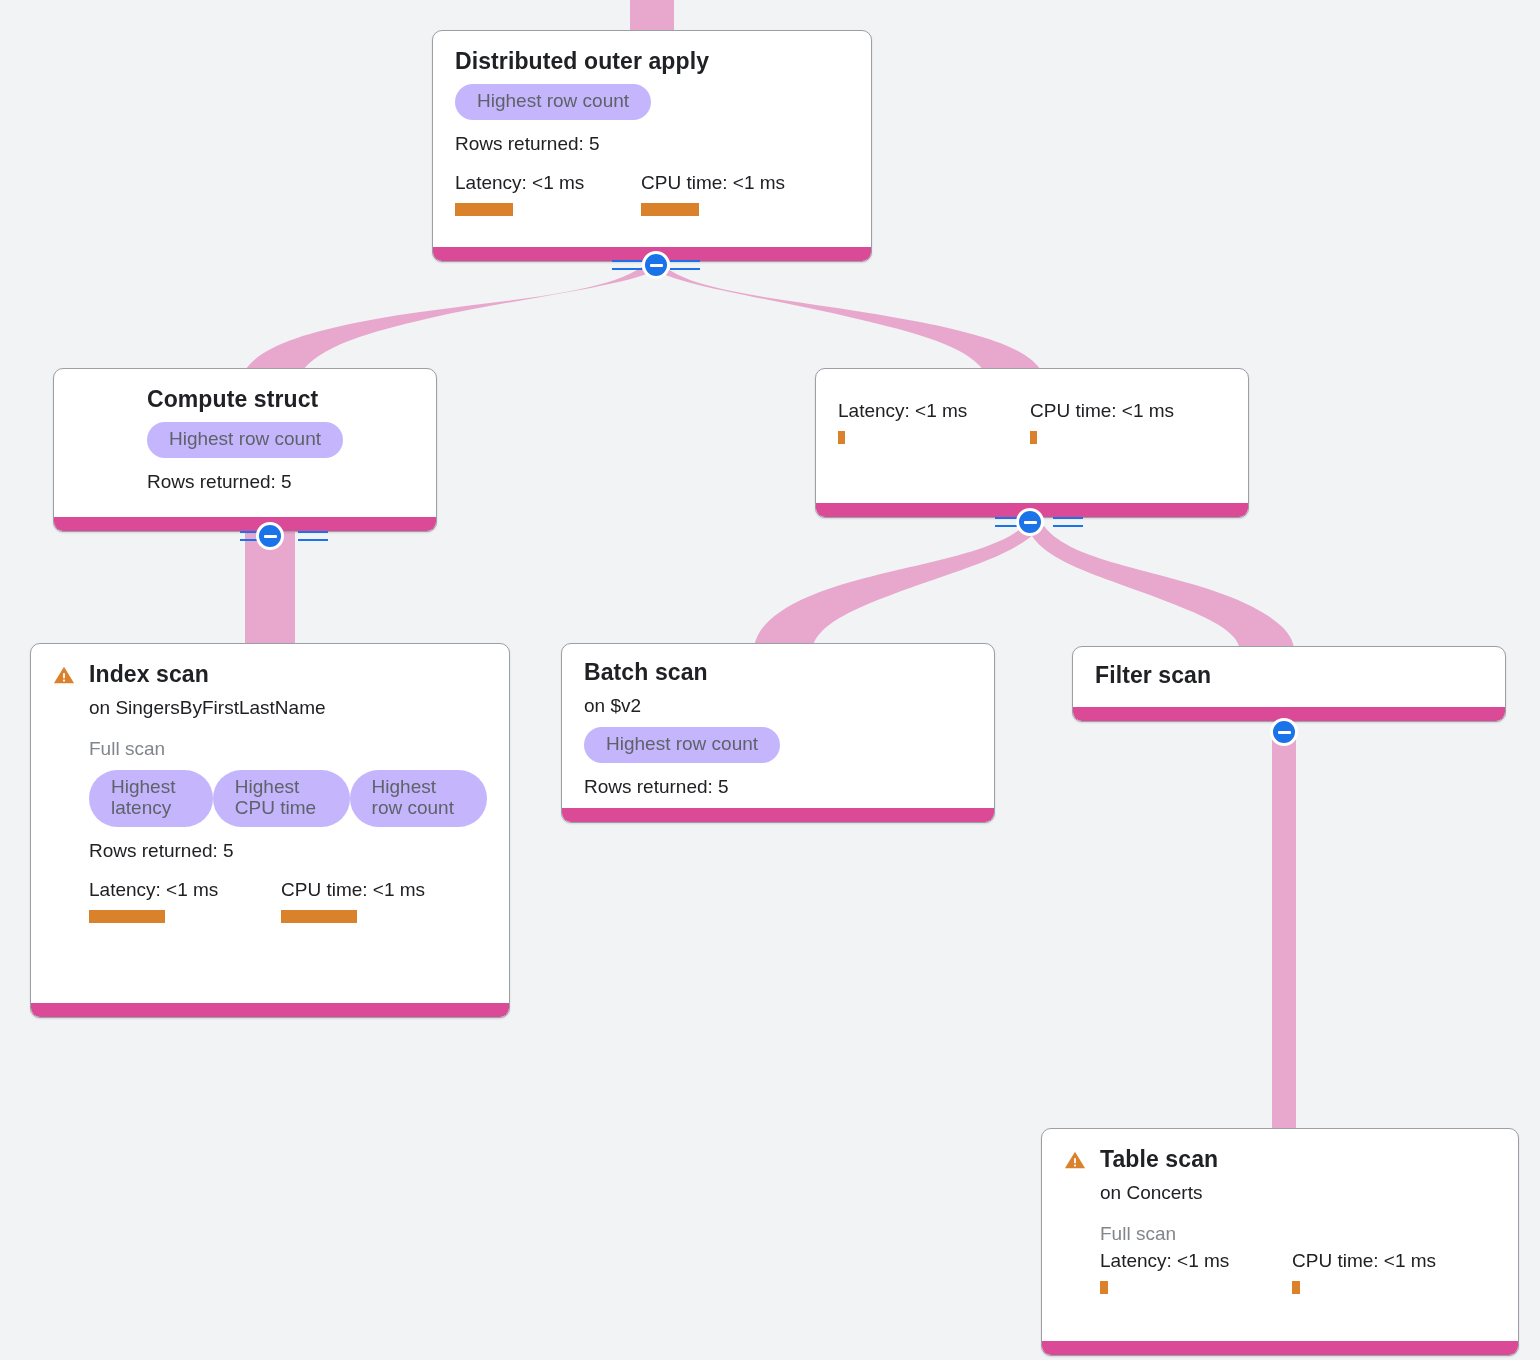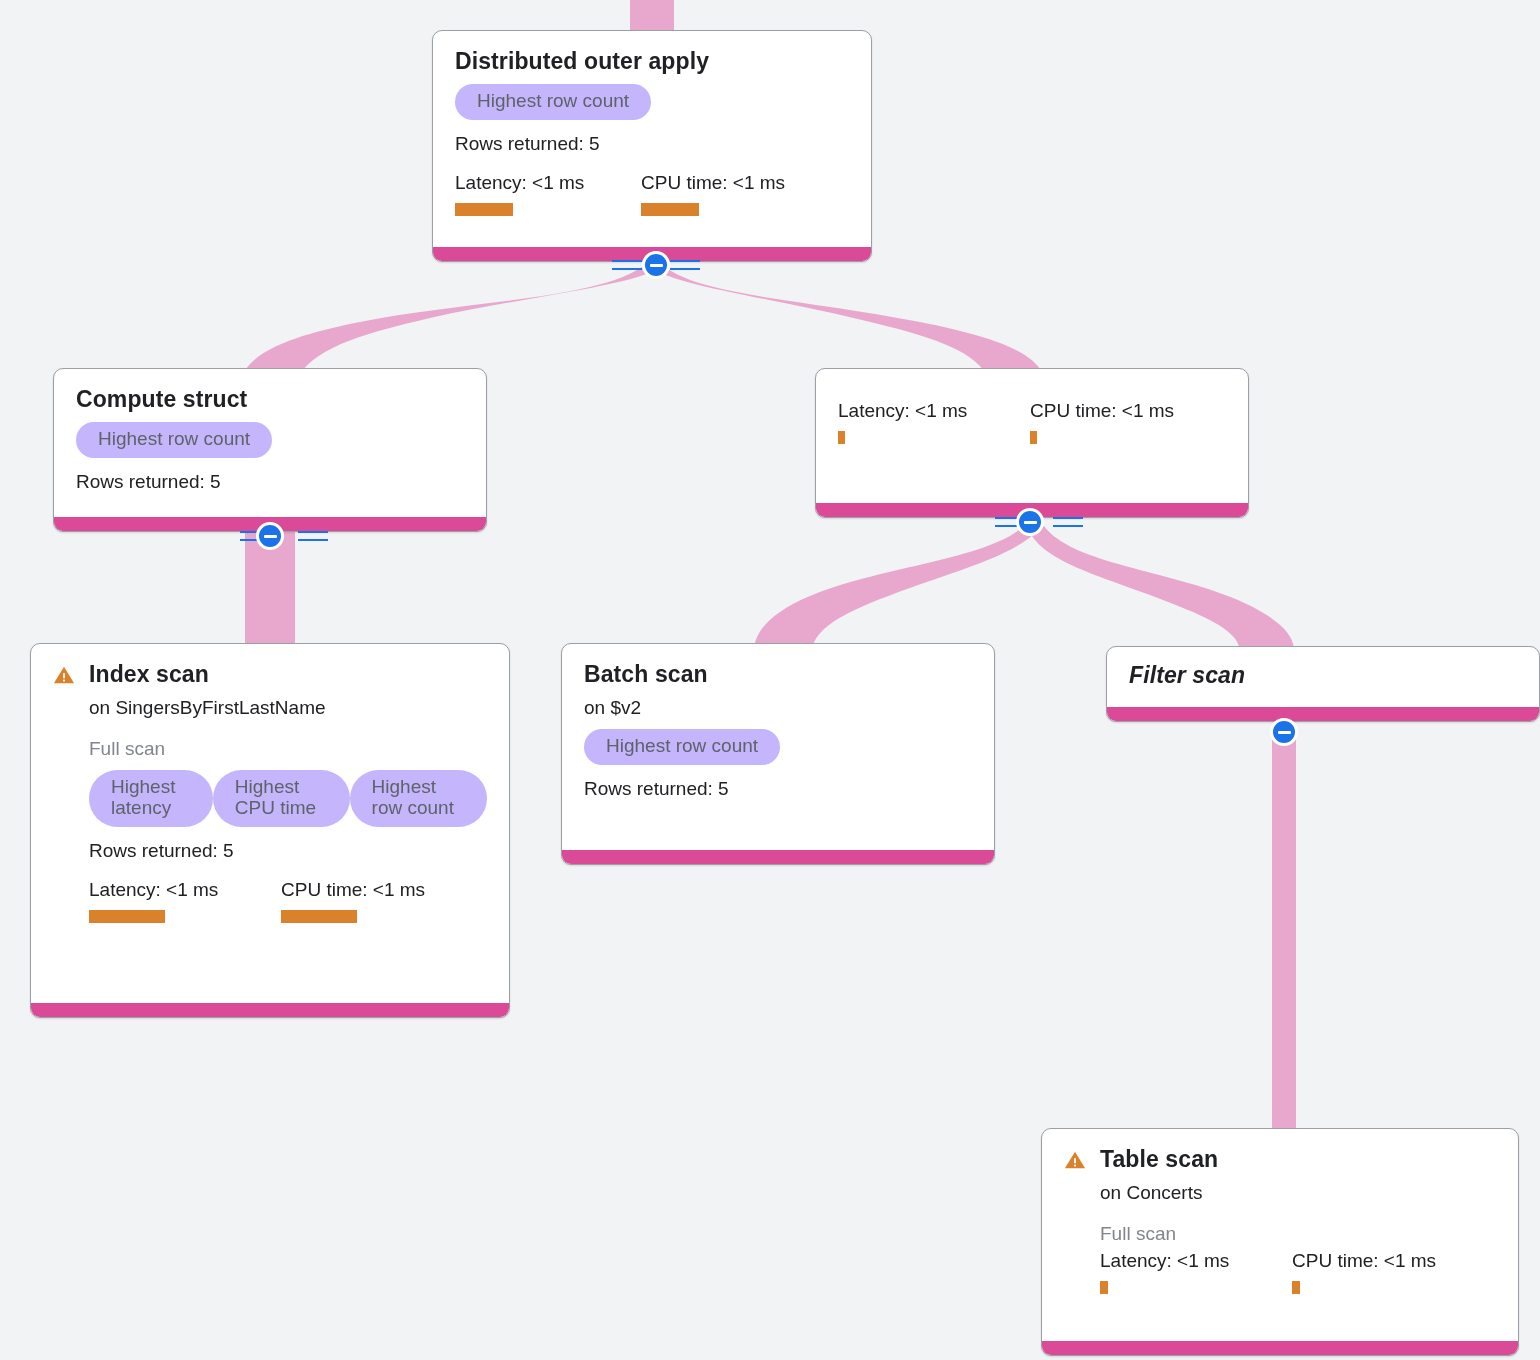--- a/index.html
+++ b/index.html
@@ -222,21 +222,21 @@
     <div class="node-bar"></div>
   </div>
   <div class="toggle-rails" style="left:612px; top:258px; width:88px; height:14px;">
     <div class="rail" style="left:0;   top:2px;  width:30px;"></div>
     <div class="rail" style="left:0;   top:10px; width:30px;"></div>
     <div class="rail" style="left:58px; top:2px;  width:30px;"></div>
     <div class="rail" style="left:58px; top:10px; width:30px;"></div>
   </div>
   <div class="toggle" style="left:642px; top:251px;"></div>
 
-  <div class="node" style="left:53px; top:368px; width:434px; height:164px;">
+  <div class="node" style="left:53px; top:368px; width:384px; height:164px;align-items:center;">
     <div class="node-body">
       <div class="title-row">
         <div class="node-title">Compute struct</div>
       </div>
       <div class="chip">Highest row count</div>
       <div class="rows-line">Rows returned: 5</div>
     </div>
     <div class="node-bar"></div>
   </div>
   <div class="toggle-rails" style="left:240px; top:529px; width:88px; height:14px;">
@@ -297,33 +297,33 @@
           <div class="metric">
             <div class="metric-label">CPU time: &lt;1 ms</div>
             <div class="metric-bar" style="width:76px;"></div>
           </div>
         </div>
       </div>
     </div>
     <div class="node-bar"></div>
   </div>
 
-  <div class="node" style="left:561px; top:643px; width:434px; height:222px;justify-content:flex-end;">
+  <div class="node" style="left:561px; top:643px; width:434px; height:180px;justify-content:flex-end;">
     <div class="node-body">
       <div class="title-row">
         <div class="node-title">Batch scan</div>
       </div>
       <div class="sub-line">on $v2</div>
       <div class="chip">Highest row count</div>
       <div class="rows-line">Rows returned: 5</div>
     </div>
     <div class="node-bar"></div>
   </div>
 
-  <div class="node" style="left:1106px; top:646px; width:434px; height:76px;font-style:italic;">
+  <div class="node" style="left:1072px; top:646px; width:434px; height:76px;">
     <div class="node-body" style="padding:16px 22px 6px 22px;">
       <div class="title-row">
         <div class="node-title">Filter scan</div>
       </div>
     </div>
     <div class="node-bar"></div>
   </div>
   <div class="toggle" style="left:1270px; top:718px;"></div>
 
   <div class="node" style="left:1041px; top:1128px; width:478px; height:228px;">

